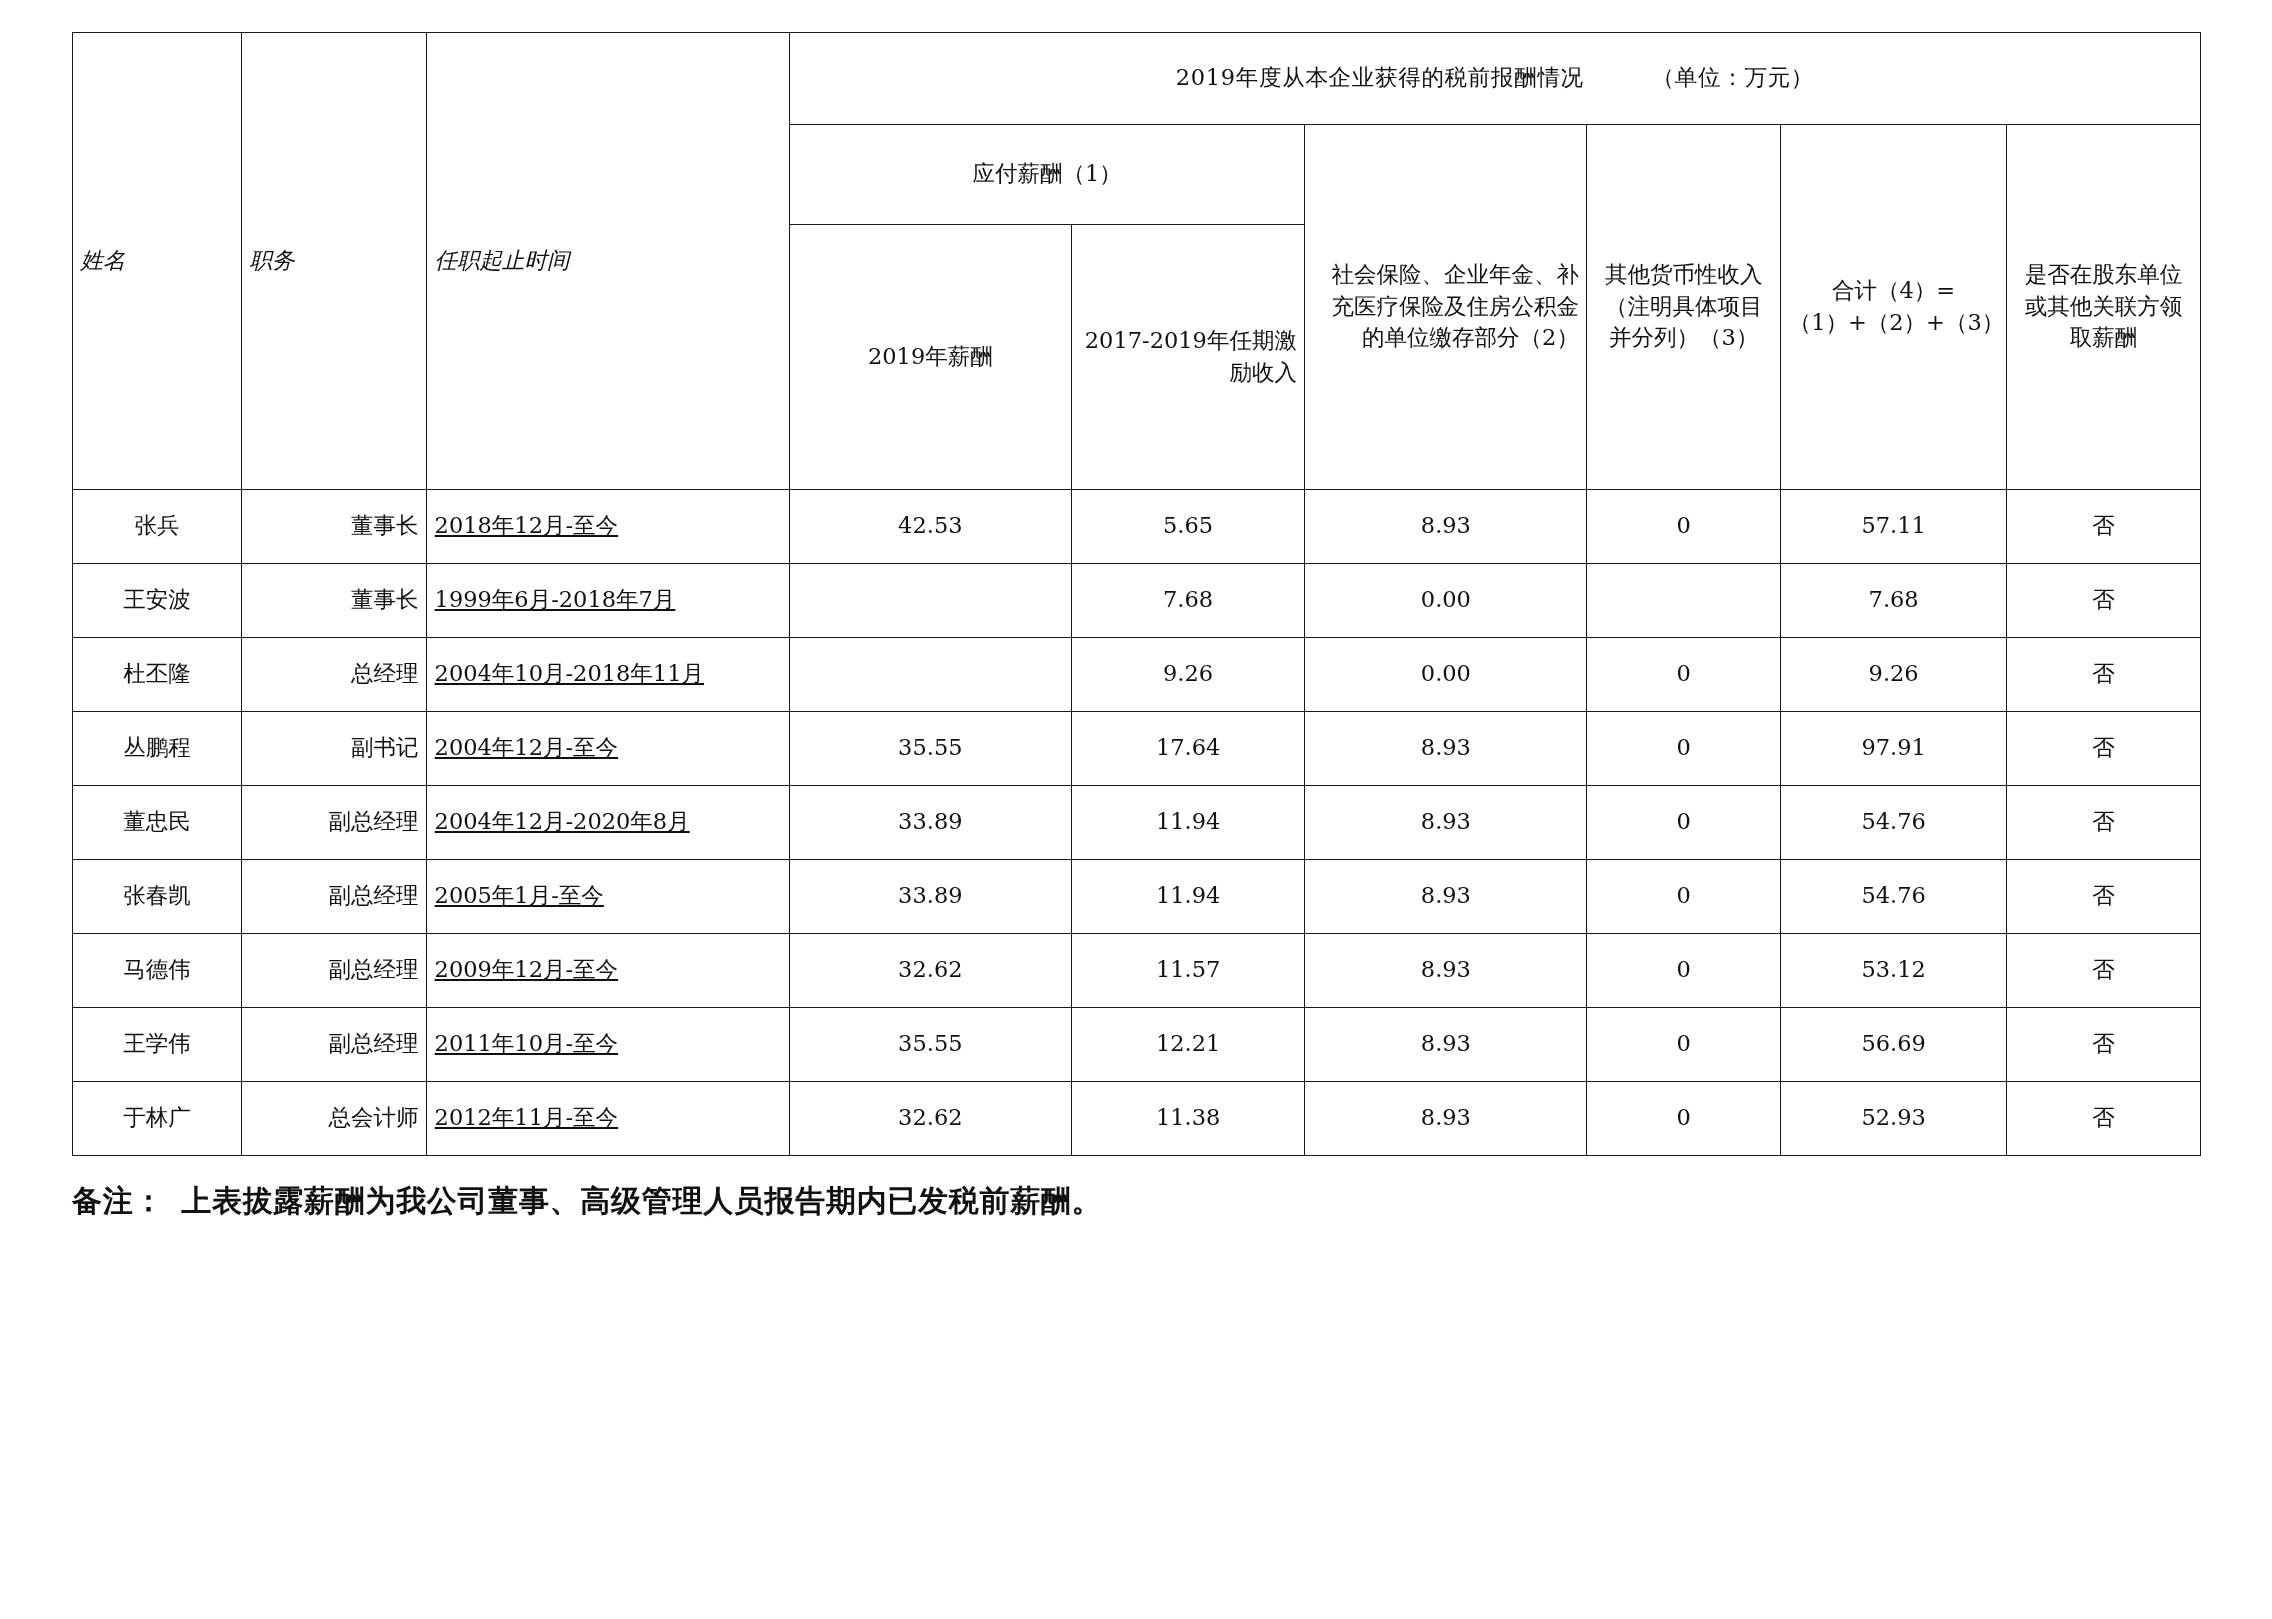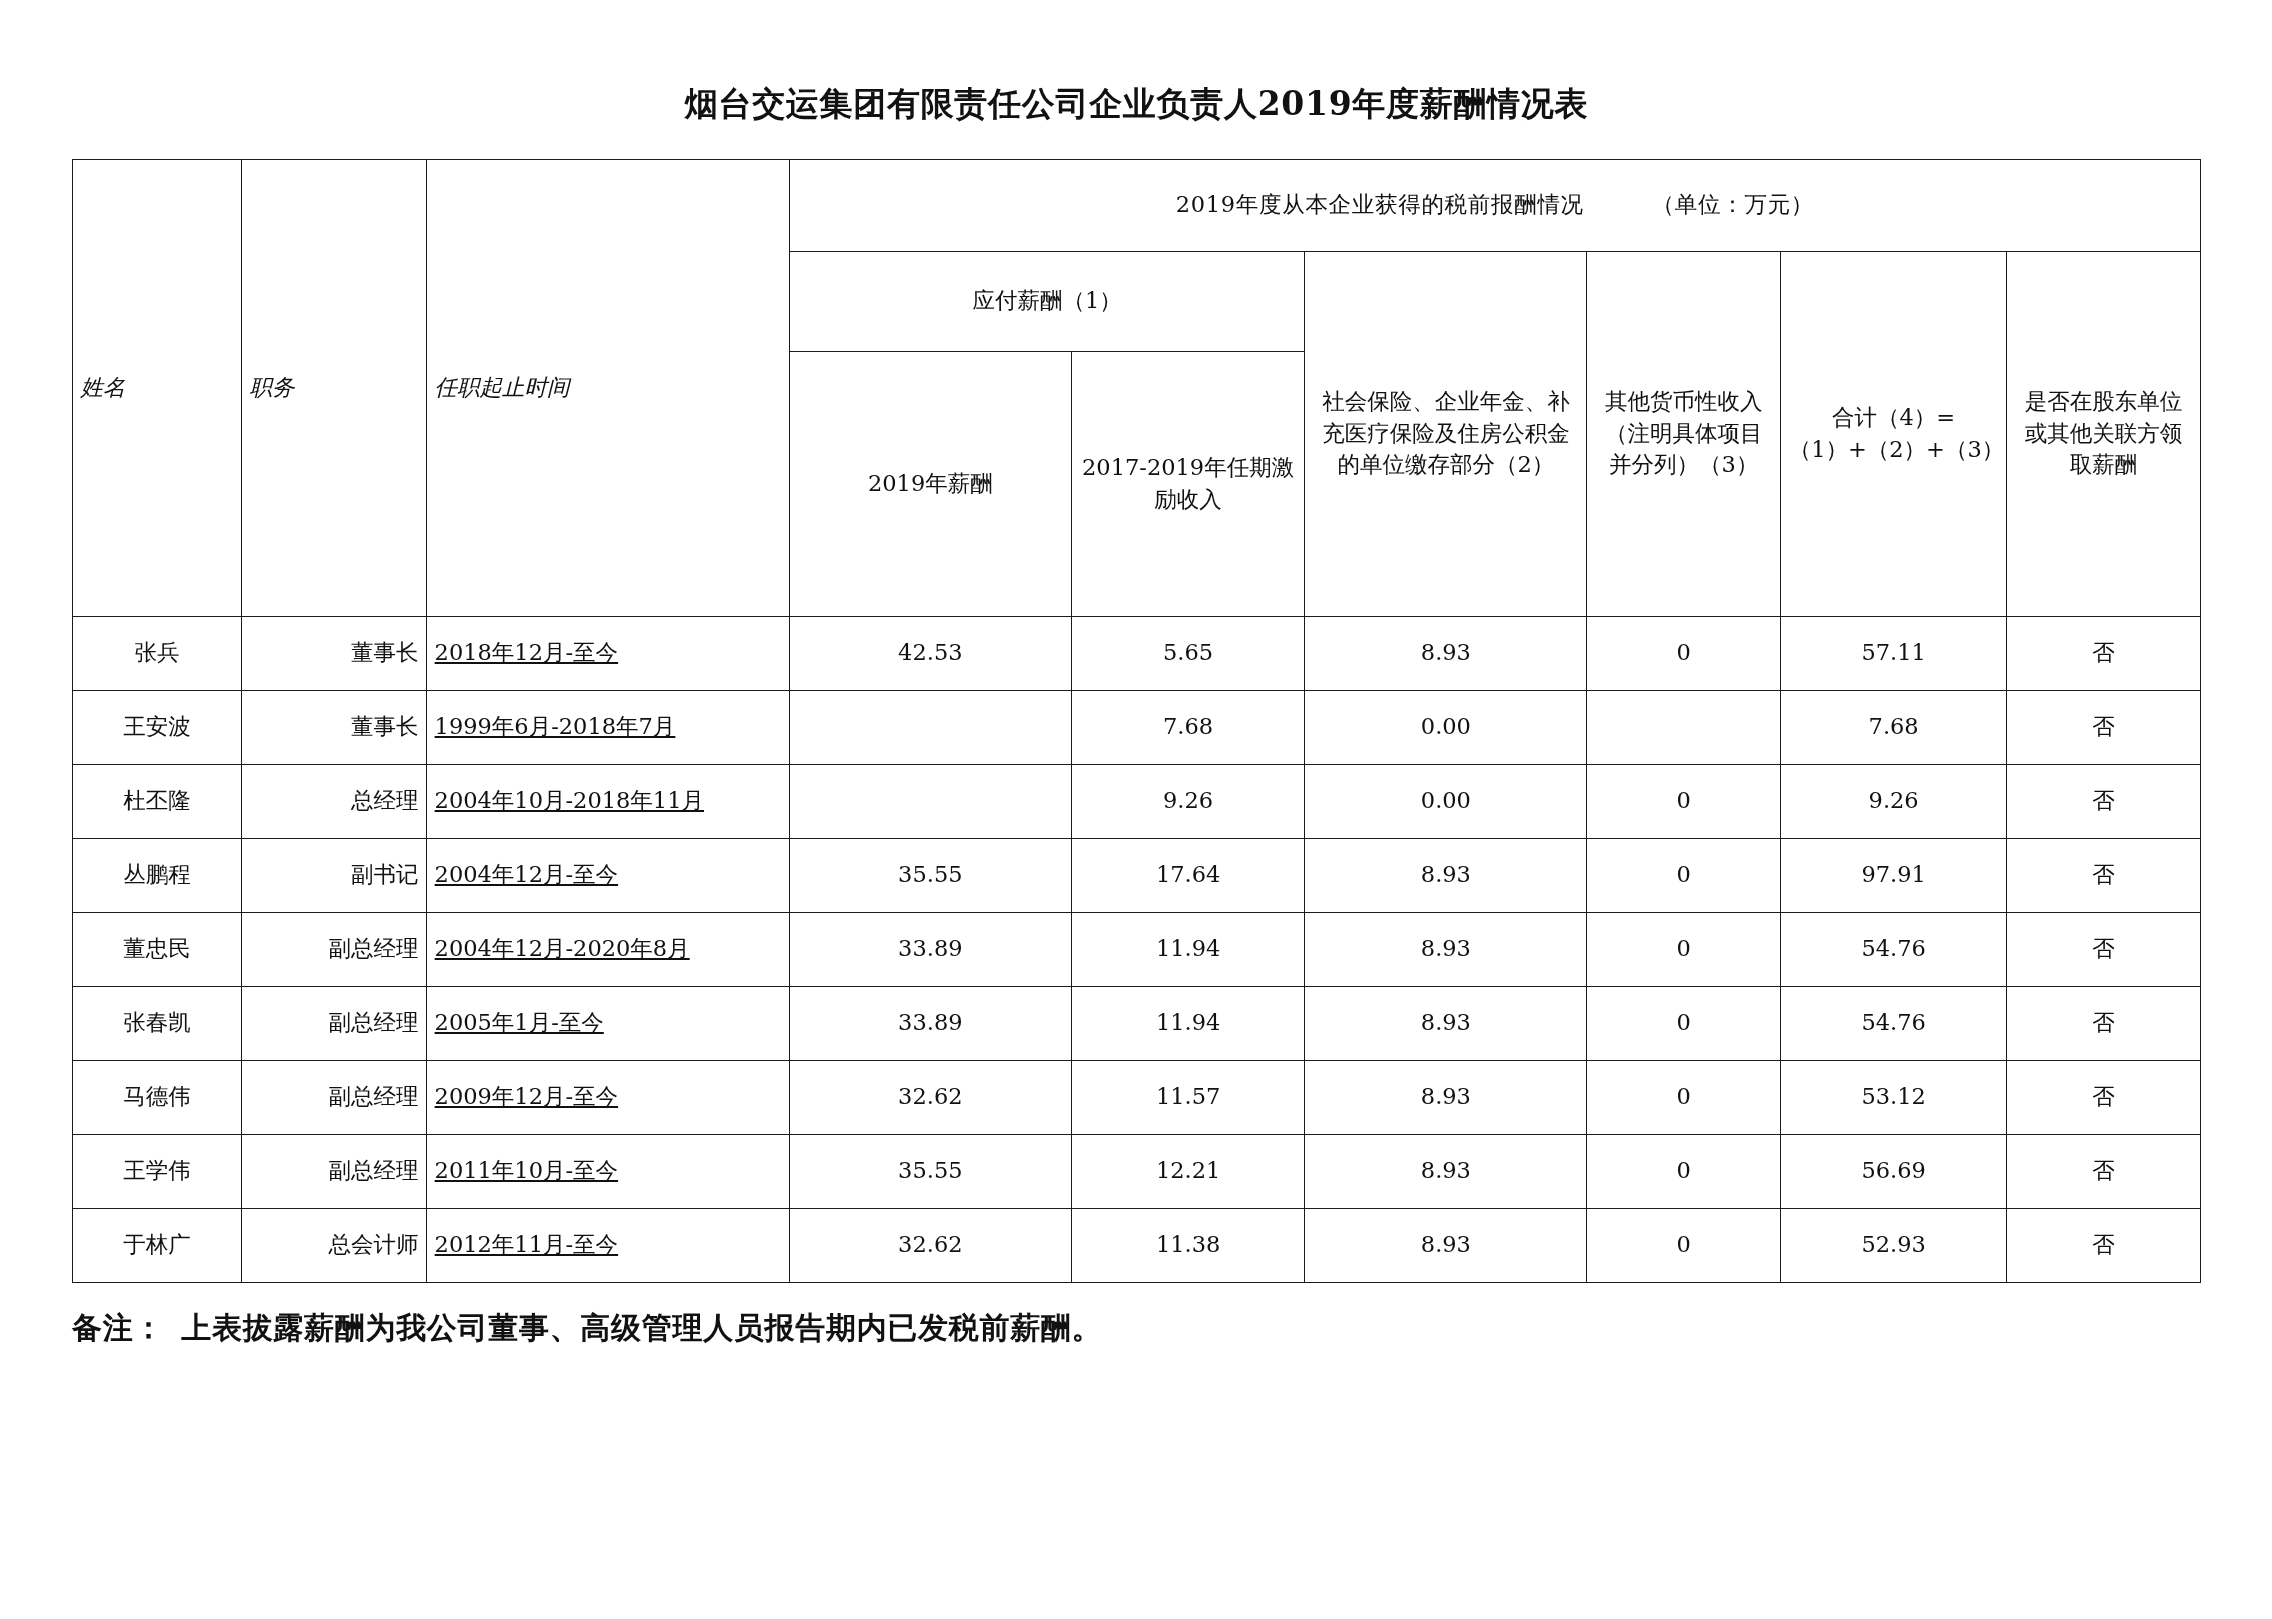--- a/index.html
+++ b/index.html
@@ -58,21 +58,21 @@
   .hdr-unit {
     display: inline-block;
     margin-left: 60px;
   }
   .vcenter-head {
     text-align: left;
     vertical-align: middle;
     font-style: italic;
   }
   .wrap-head {
-    text-align: center;
+    text-align: right;
     line-height: 1.5;
   }
   .wrap-head-c {
     text-align: center;
     line-height: 1.5;
   }
   .num {
     text-align: center;
     padding-right: 19.5px;
     font-size: 23px;
@@ -117,21 +117,20 @@
   col.c-rel  { width: 180px; }
   .h-row-top td { height: 82px; }
   .h-row-mid td { height: 90px; }
   .h-row-bot td { height: 255px; }
 </style>
 </head>
 <body>
 
 <div class="page">
 
-  <div class="doc-title">烟台交运集团有限责任公司企业负责人2019年度薪酬情况表</div>
 
   <div class="table-wrap">
     <table class="salary">
       <colgroup>
         <col class="c-name">
         <col class="c-post">
         <col class="c-term">
         <col class="c-pay1">
         <col class="c-pay2">
         <col class="c-soc">

